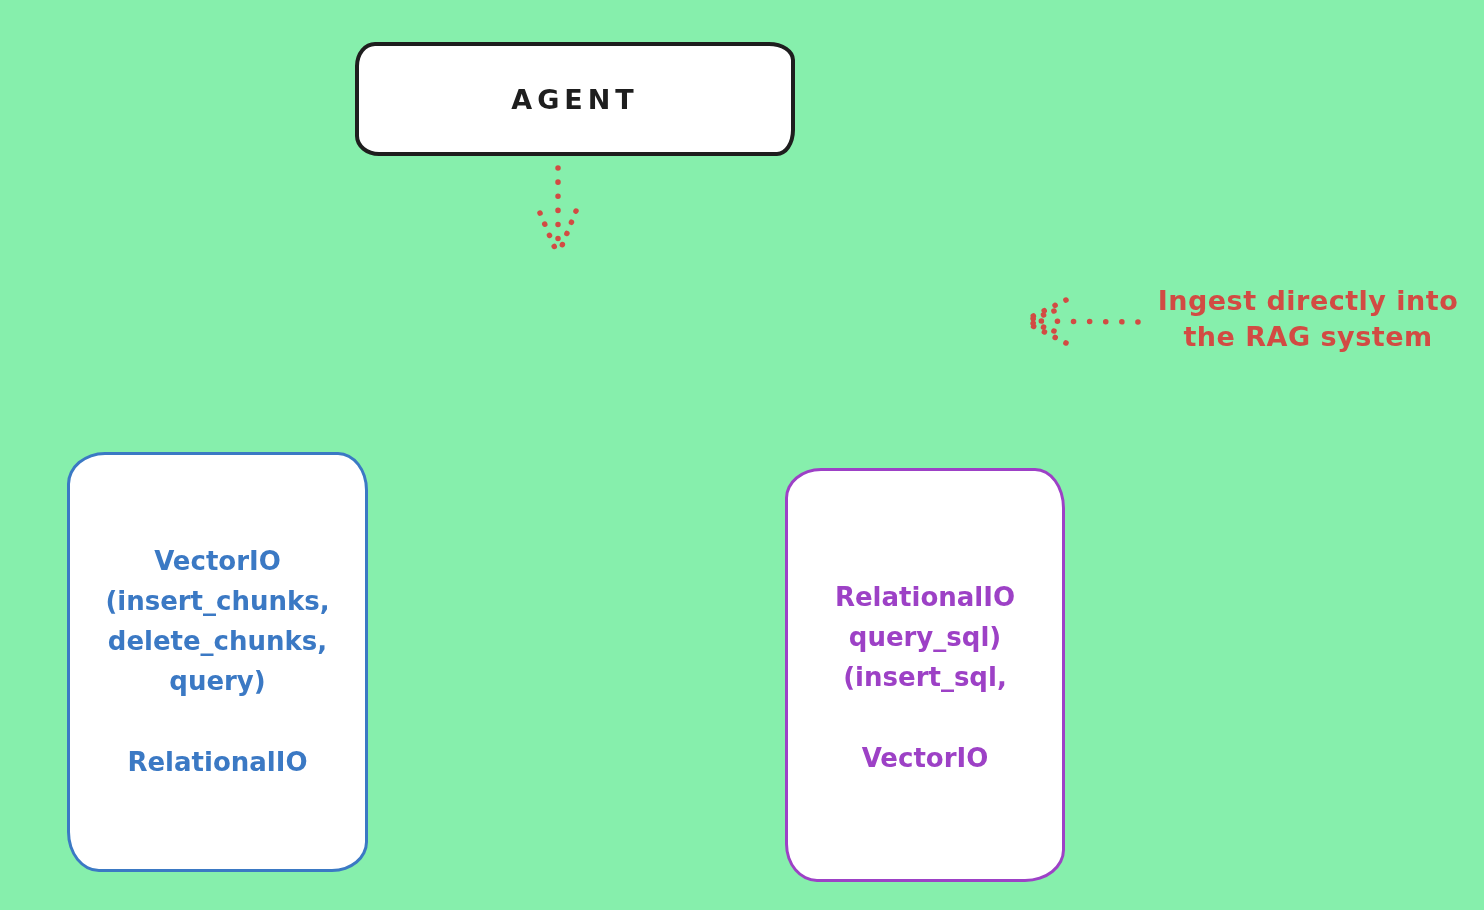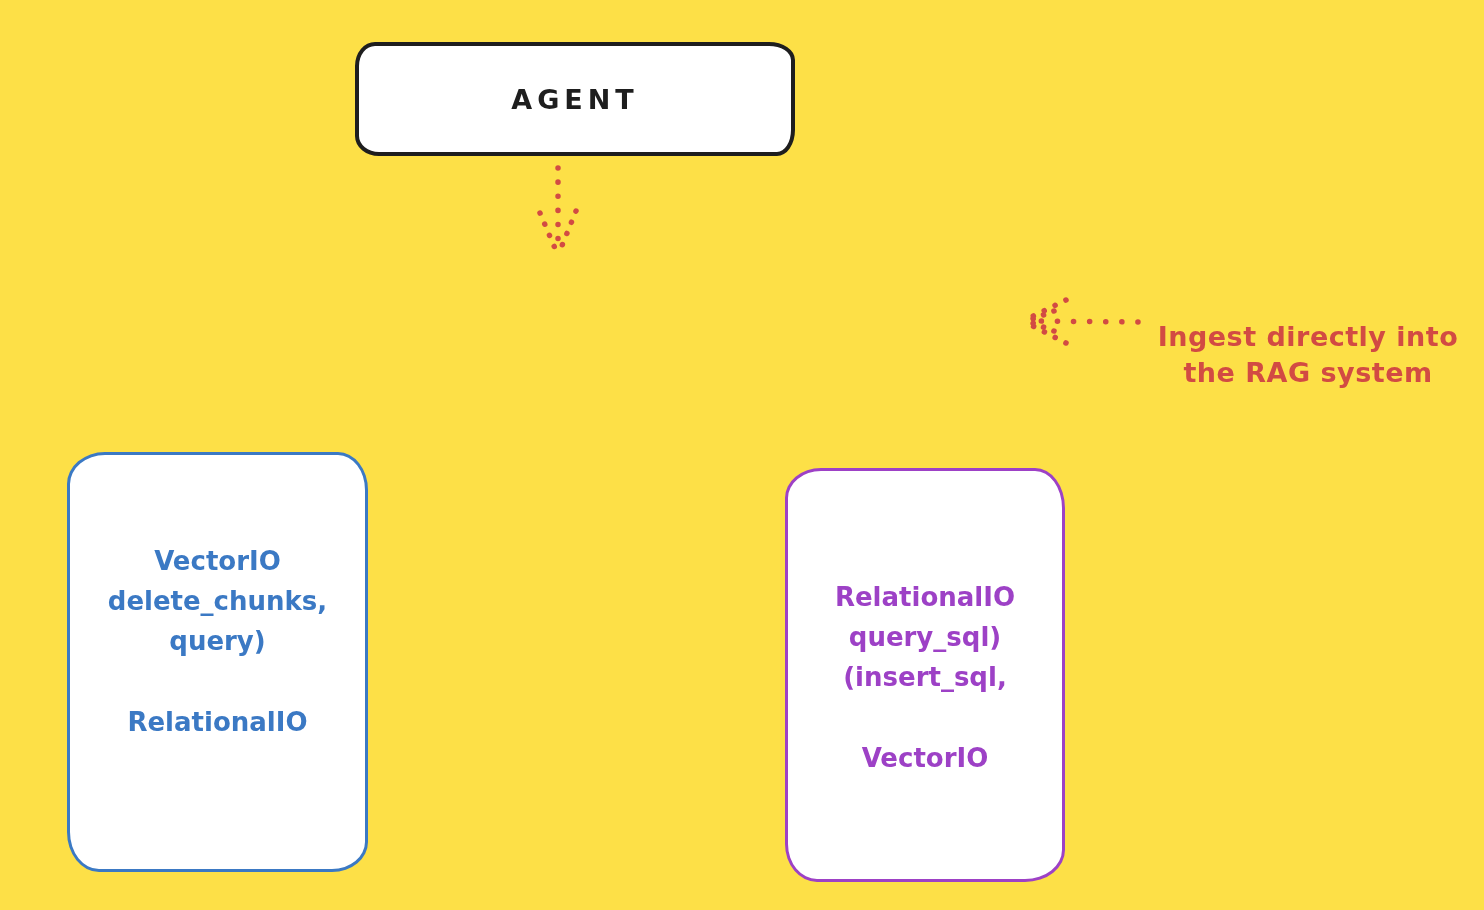--- a/index.html
+++ b/index.html
@@ -1,19 +1,19 @@
 <!DOCTYPE html>
 <html><head>
 <meta charset="utf-8">
 <style>
   html,body{margin:0;padding:0;background:#ffffff;}
   .canvas{
     position:relative;
     width:1484px;height:910px;
-    background:#fde047;
+    background:#86efac;
     overflow:hidden;
     font-family:"DejaVu Sans","Liberation Sans",sans-serif;
   }
   .arrow-layer{position:absolute;left:0;top:0;width:1484px;height:910px;pointer-events:none;}
 
   .sketchbox{
     position:absolute;
     border:4px solid #1e1e1e;
     background:#ffffff;
     display:flex;align-items:center;justify-content:center;
@@ -65,21 +65,20 @@
     margin-top:24px;
   }
 
   .annotation{
     position:absolute;
     left:1140px;top:283px;width:336px;
     text-align:center;
     color:#d24b43;
     font-size:27px;font-weight:700;line-height:36px;
     letter-spacing:0.5px;
-    margin-top:36px;
   }
 </style>
 </head>
 <body>
 
 <div class="canvas">
 
   <svg class="arrow-layer" viewBox="0 0 1484 910" xmlns="http://www.w3.org/2000/svg">
     <g stroke="#d24b43" stroke-width="5.5" stroke-linecap="round" fill="none">
       <path d="M 558 168 L 558 252" stroke-dasharray="0.1 14"></path>
@@ -101,20 +100,21 @@
 
 
   <div class="annotation">
     <span class="line">Ingest directly into</span>
     <span class="line">the RAG system</span>
   </div>
 
   <div class="iobox iobox-vector">
     <div class="iotext">
       <span class="line">VectorIO</span>
+      <span class="line">(insert_chunks,</span>
       <span class="line">delete_chunks,</span>
       <span class="line">query)</span>
       <span class="line index">RelationalIO</span>
     </div>
   </div>
 
 
   <div class="iobox iobox-relational">
     <div class="iotext">
       <span class="line">RelationalIO</span>

